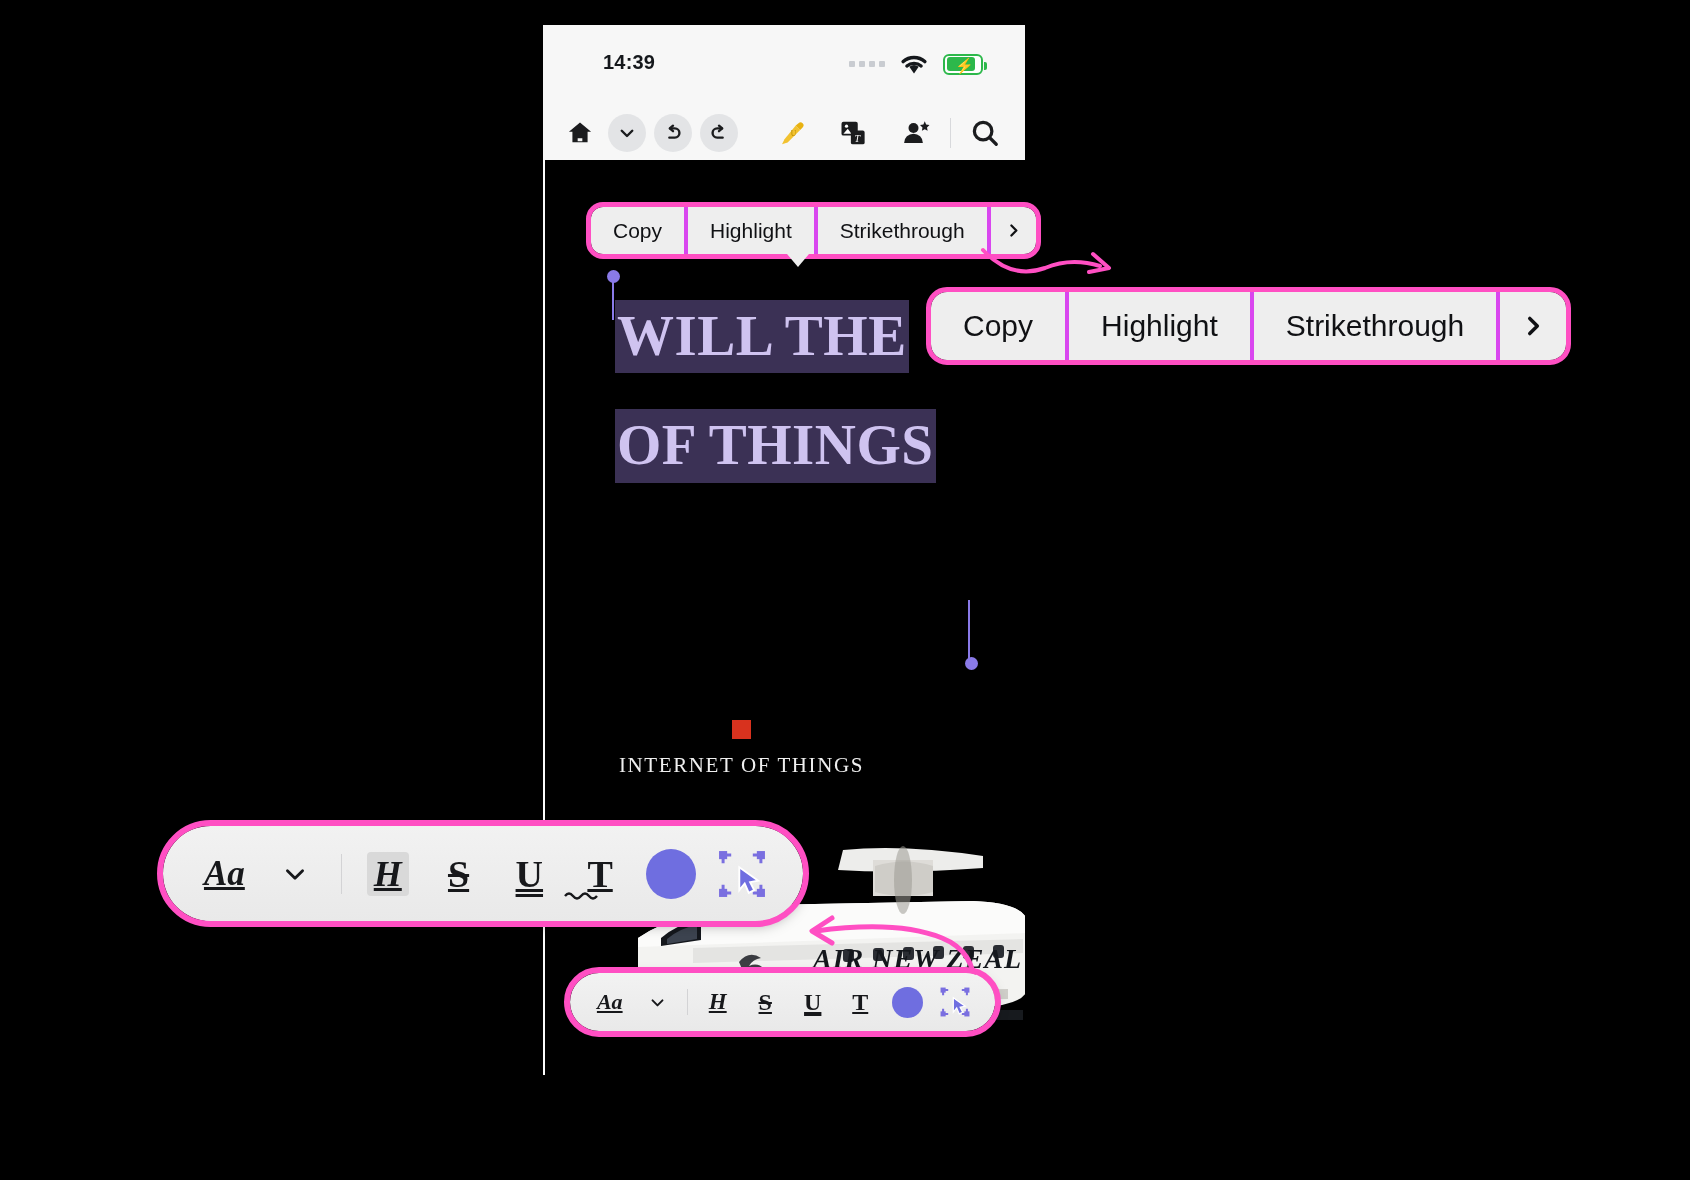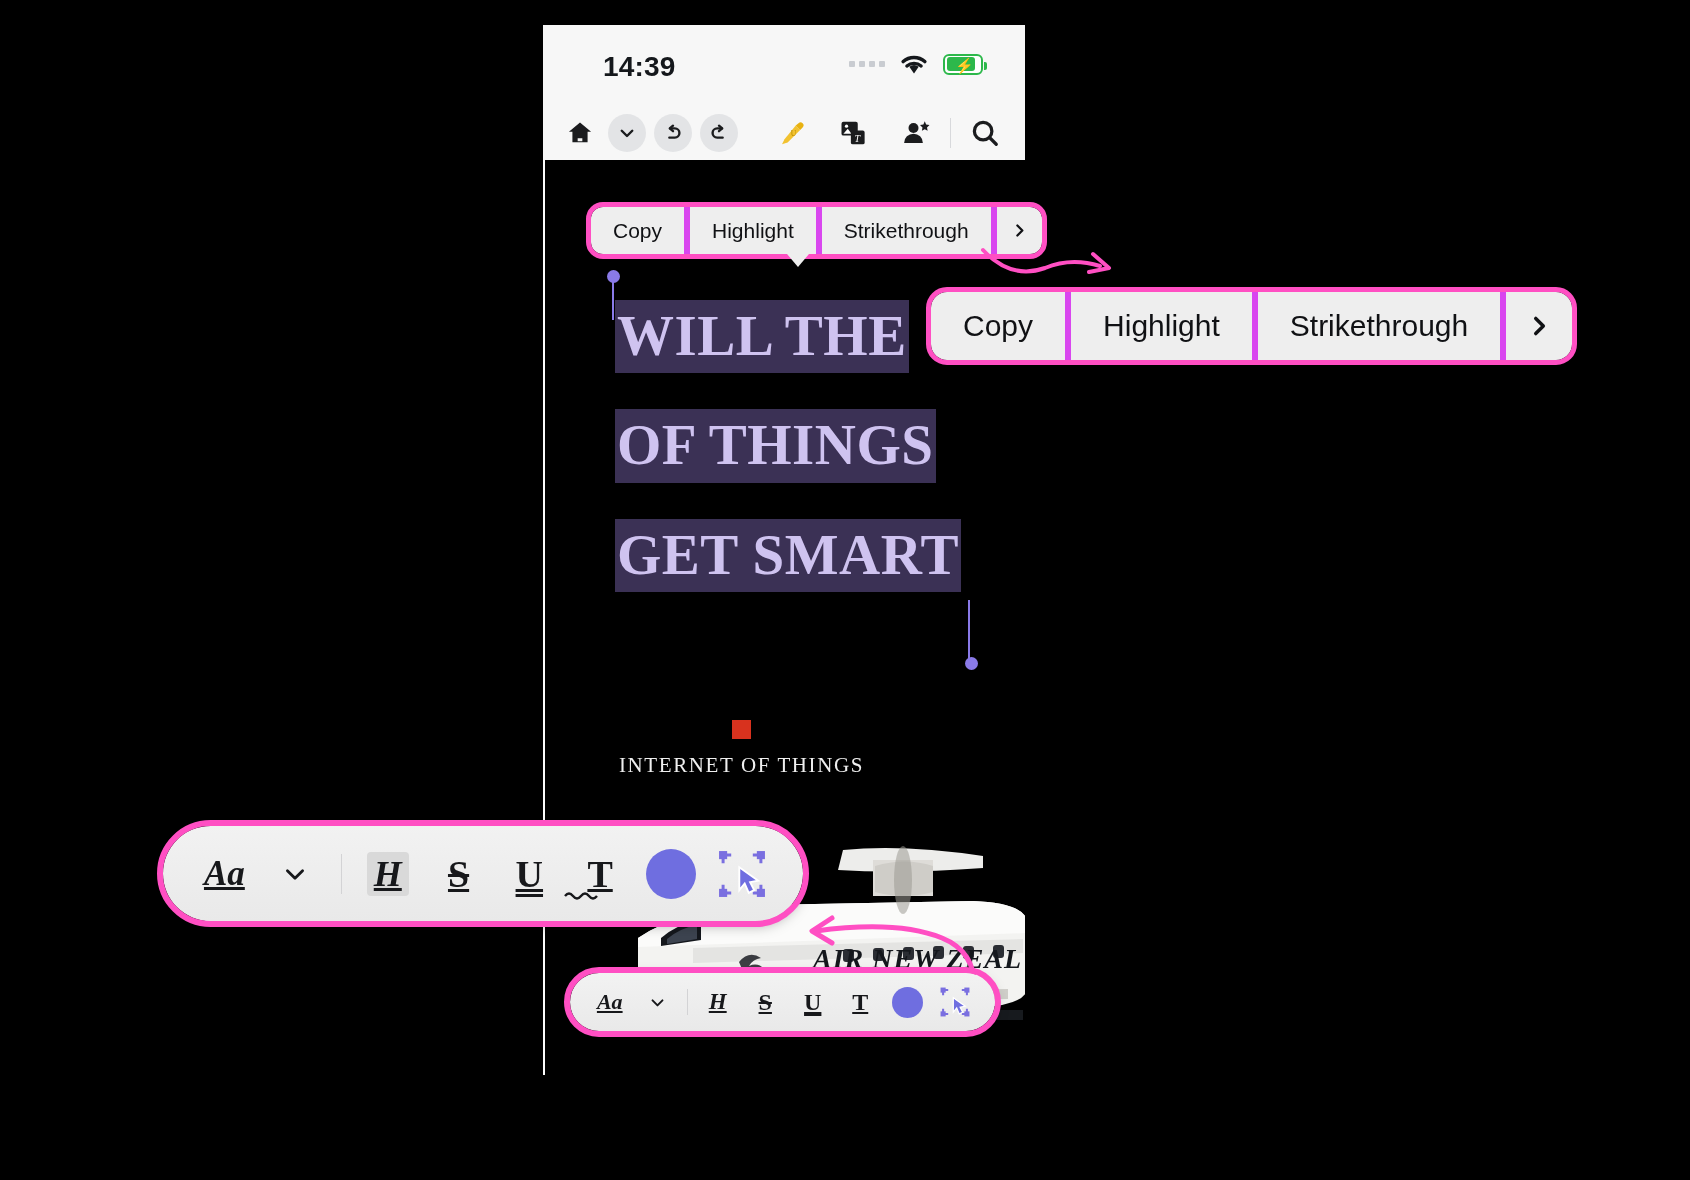--- a/index.html
+++ b/index.html
@@ -23,21 +23,21 @@
     background:#fdfdfd;
   }
 
   
   .statusbar {
     position:absolute; left:0; top:0; width:482px; height:80px;
     background:#f7f7f7;
   }
   .status-time {
     position:absolute; left:60px; top:26px;
-    font-size:28px; font-weight:600; color:#15181c; letter-spacing:.2px;
+    font-size:20px; font-weight:600; color:#15181c; letter-spacing:.2px;
   }
   .status-right { position:absolute; right:42px; top:28px; display:flex; align-items:center; gap:14px;}
   .dots { display:flex; gap:4px; align-items:center; }
   .dots i { display:block; width:6px; height:6px; background:#c9ccd1; border-radius:1px;}
   .wifi { position:relative; width:30px; height:22px; }
   .wifi svg { display:block; }
   .battery {
     position:relative; width:40px; height:21px;
     border:2.5px solid #2db84b; border-radius:6px; background:#fff;
   }
@@ -118,21 +118,21 @@
     background:#eeeeee;
     border-radius:14px;
     display:flex; align-items:stretch;
     box-shadow:0 3px 10px rgba(0,0,0,.35);
     outline:5px solid #ff4fc3;
     outline-offset:0px;
   }
   .popmenu .pm-item{
     display:flex; align-items:center; justify-content:center;
     color:#101114;
-    border-right:6px solid #d946ef;
+    border-right:4px solid #d946ef;
     white-space:nowrap;
   }
   .popmenu .pm-item:last-child{ border-right:none; }
 
   
   #popup-small{
     left:591px; top:207px; height:47px; border-radius:12px;
     font-size:21px;
   }
   #popup-small .pm-item{ padding:0 22px; }
@@ -280,21 +280,20 @@
             <path d="M15.8 15.8 L21 21"></path>
         </svg>
       </div>
     </div>
 
     <div class="doc">
 
       <div class="headline-wrap">
         <div><span class="hl-line">WILL THE</span></div>
         <div><span class="hl-line">OF THINGS</span></div>
-        <div><span class="hl-line">GET SMART</span></div>
       </div>
 
       <div class="caption">
         <span class="sq"></span>
         <span class="txt">INTERNET OF THINGS</span>
       </div>
 
       <div class="photo">
         <svg width="482" height="255" viewBox="0 0 482 255">
           <rect width="482" height="255" fill="#000"></rect>

